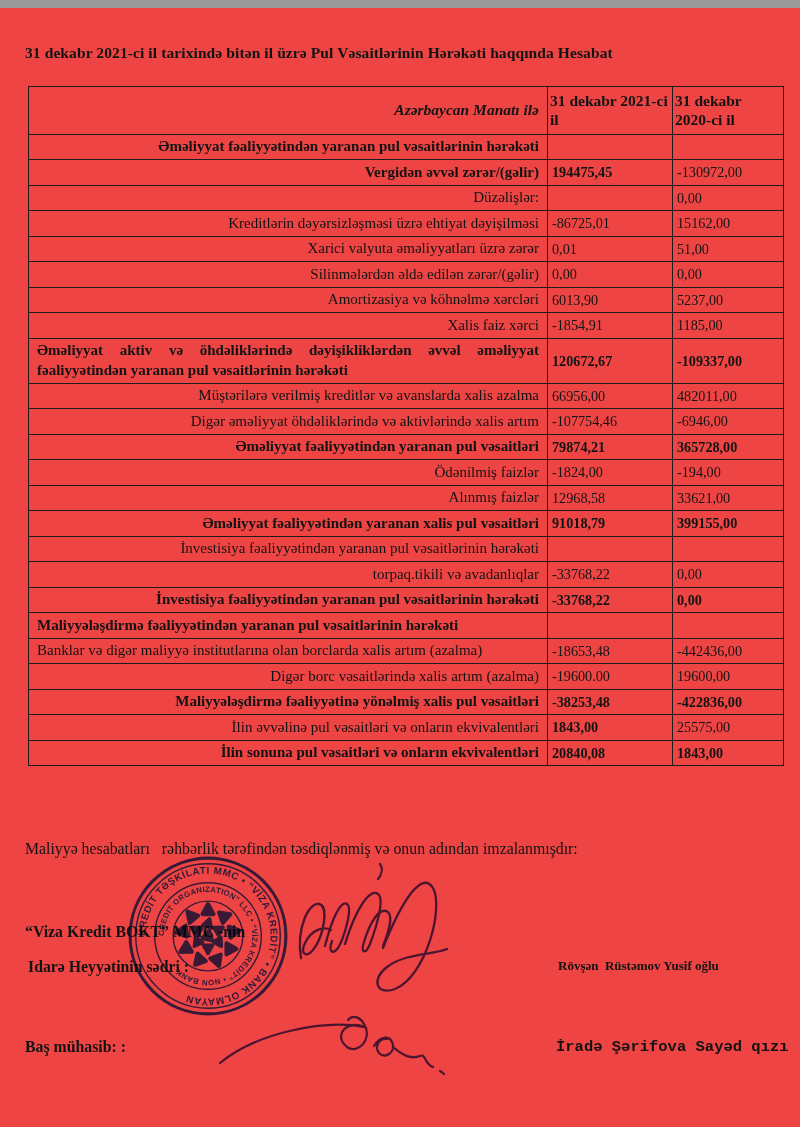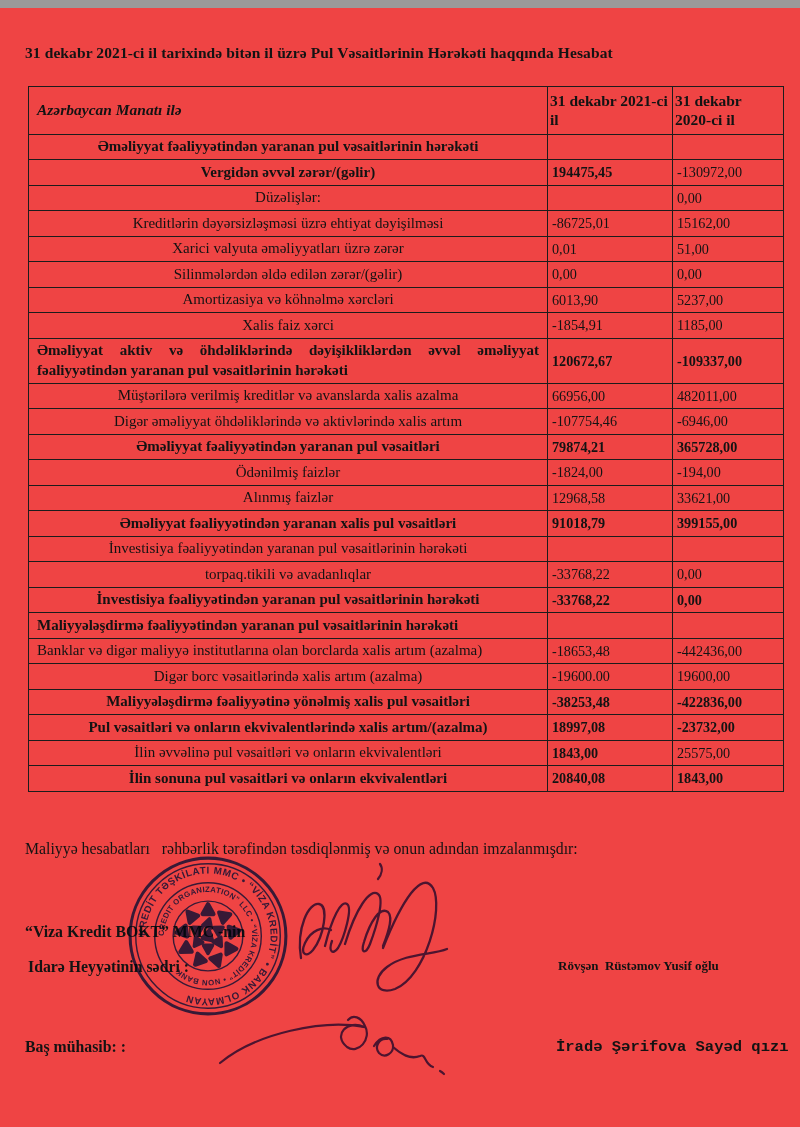--- a/index.html
+++ b/index.html
@@ -2,23 +2,23 @@
 <html><head>
 <meta charset="utf-8">
 <style>
   html,body{margin:0;padding:0;background:#9a9a9a;}
   .page{position:relative;width:800px;height:1127px;margin:8px auto;background:#ef4444;
         font-family:"Liberation Serif",serif;color:#131313;overflow:hidden;}
   .title{position:absolute;top:36px;left:25px;width:760px;font-weight:bold;font-size:15.5px;letter-spacing:.1px;}
   table.fin{position:absolute;top:78px;left:28px;width:755px;border-collapse:collapse;table-layout:fixed;}
   table.fin col.c0{width:519px;} table.fin col.c1{width:125px;} table.fin col.c2{width:111px;}
   table.fin th,table.fin td{border:1.5px solid #1c1c1c;vertical-align:middle;}
-  th.hdr-label{font-style:italic;font-weight:bold;font-size:15.5px;text-align:left;padding:10px 8px;}
+  th.hdr-label{font-style:italic;font-weight:bold;font-size:15.5px;text-align:right;padding:10px 8px;}
   th.hdr-col{font-weight:bold;font-size:15.5px;text-align:left;padding:4px 2px;line-height:1.25;}
-  td.lbl{font-size:15px;padding:2.5px 8px;line-height:1.3;text-align:center;}
+  td.lbl{font-size:15px;padding:2.5px 8px;line-height:1.3;text-align:right;}
   td.lbl.bold{font-weight:bold;}
   td.lbl.italic{font-style:italic;}
   td.lbl.just{text-align:justify;}
   td.val{font-size:14.2px;padding:2.5px 4px;line-height:1.3;}
   td.val.b{font-weight:bold;}
   .approval{position:absolute;top:832px;left:25px;width:750px;font-size:15.8px;white-space:pre-wrap;}
   .company-line{position:absolute;top:915px;left:25px;font-weight:bold;font-size:15.8px;z-index:2;}
   .role-chairman{position:absolute;top:950px;left:28px;font-weight:bold;font-size:15.8px;z-index:2;}
   .name-chairman{position:absolute;top:950px;left:558px;font-weight:bold;font-size:13px;white-space:pre-wrap;}
   .role-accountant{position:absolute;top:1030px;left:25px;font-weight:bold;font-size:15.8px;}
@@ -151,25 +151,20 @@
         </tr>
         <tr>
           <td class="lbl">Digər borc vəsaitlərində xalis artım (azalma)</td>
           <td class="val">-19600.00</td>
           <td class="val">19600,00</td>
         </tr>
         <tr>
           <td class="lbl bold">Maliyyələşdirmə fəaliyyətinə yönəlmiş xalis pul vəsaitləri</td>
           <td class="val b">-38253,48</td>
           <td class="val b">-422836,00</td>
-        </tr>
-        <tr>
-          <td class="lbl bold">Pul vəsaitləri və onların ekvivalentlərində xalis artım/(azalma)</td>
-          <td class="val b">18997,08</td>
-          <td class="val b">-23732,00</td>
         </tr>
         <tr>
           <td class="lbl">İlin əvvəlinə pul vəsaitləri və onların ekvivalentləri</td>
           <td class="val b">1843,00</td>
           <td class="val">25575,00</td>
         </tr>
         <tr>
           <td class="lbl bold">İlin sonuna pul vəsaitləri və onların ekvivalentləri</td>
           <td class="val b">20840,08</td>
           <td class="val b">1843,00</td>

